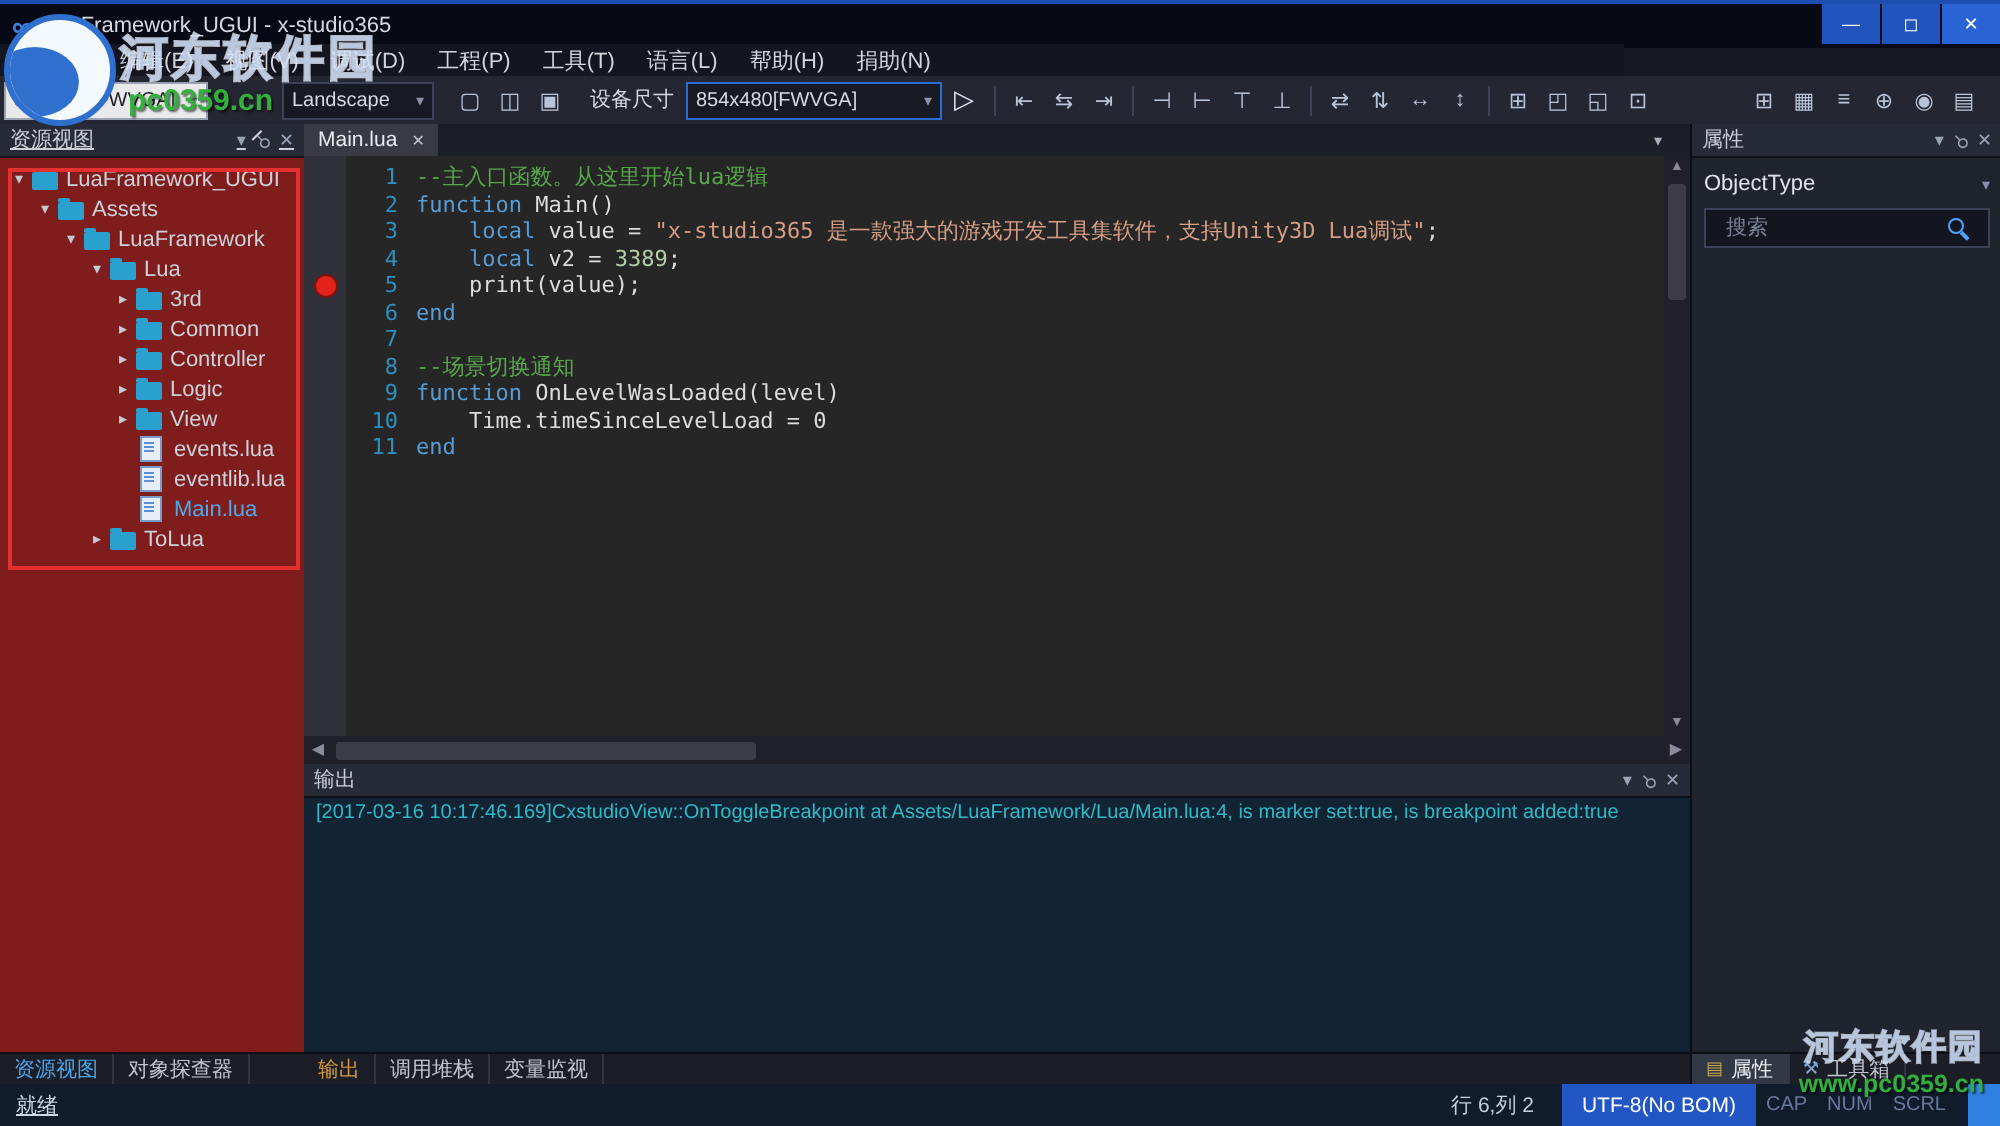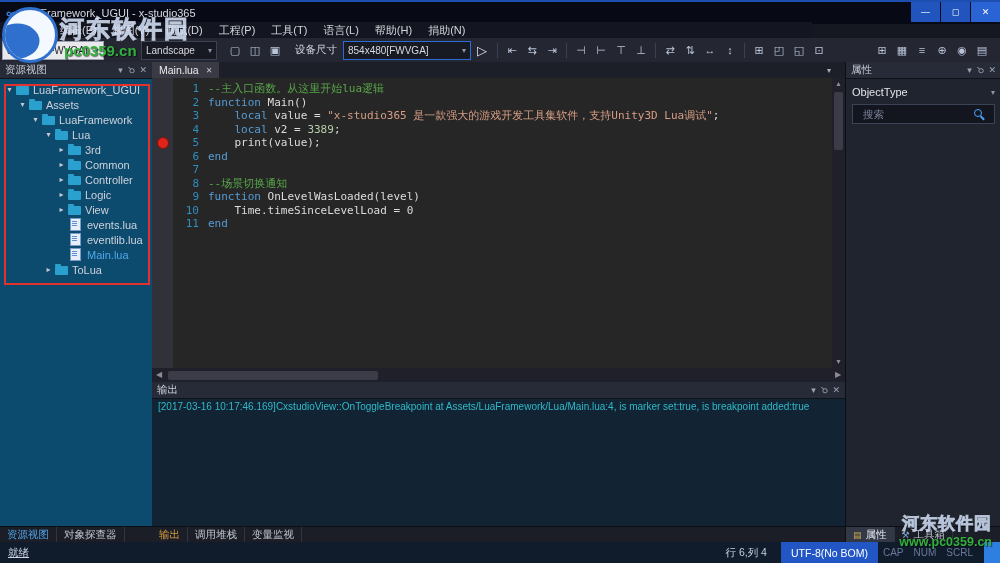--- a/index.html
+++ b/index.html
@@ -36,22 +36,22 @@
   .tb-sep{width:1px;height:15px;background:#3c4052;margin:0 4px;}
   .play-btn{color:#dfe6f2;font-size:13px;margin:0 6px;}
   #tb-right{margin-left:auto;margin-right:8px;display:flex;}
 
   
   .panel-header{height:16px;display:flex;align-items:center;background:#262b37;
                 border-bottom:1px solid #10121a;font-size:10.5px;color:#c9ccd6;padding:0 5px;}
   .ph-icons{margin-left:auto;display:flex;gap:5px;color:#9aa2b5;font-size:9px;}
   .ph-pin{display:inline-block;transform:rotate(135deg);}
 
-  #leftPanel{position:absolute;left:0;top:62px;width:152px;height:480px;background:#0c4a6e;
-             border-right:1px solid #0c0e16;}
+  #leftPanel{position:absolute;left:0;top:62px;width:152px;height:480px;background:#7f1d1d;
+             border-right:1px solid #0c0e16;text-decoration:underline;}
   #tree{position:absolute;left:0;top:16px;width:152px;bottom:15px;overflow:hidden;padding-top:4px;}
   .tree-row{height:15px;display:flex;align-items:center;font-size:11px;color:#cdd2da;white-space:nowrap;cursor:default;}
   .tw-arrow{width:11px;font-size:8px;color:#c4c9d4;text-align:center;flex:none;}
   .icon-folder{width:13px;height:9px;background:#2aa0cf;border-radius:1px;position:relative;margin:2px 4px 0 1px;flex:none;}
   .icon-folder::before{content:"";position:absolute;top:-2px;left:0;width:6px;height:2px;background:#2aa0cf;border-radius:1px 1px 0 0;}
   .icon-file{width:9px;height:11px;background:#e8eef8;border:1px solid #7a9cc8;position:relative;margin:0 6px 0 3px;flex:none;}
   .icon-file::before{content:"";position:absolute;left:1px;top:2px;width:5px;height:1px;background:#5b8fd6;box-shadow:0 2px 0 #5b8fd6,0 4px 0 #5b8fd6;}
   .tree-label.active{color:#4fa8e8;}
 
   .bottom-tabs{position:absolute;left:0;bottom:0;width:100%;height:15px;background:#1b1e27;
@@ -434,21 +434,21 @@
         <div class="btab">
           <span class="bt-ic tool">⚒</span>
           <span>工具箱</span>
         </div>
       </div>
   </div>
 
   <div id="statusbar">
     <span id="sb-ready">就绪</span>
     <div id="sb-right">
-      <span id="sb-linecol">行 6,列 4</span>
+      <span id="sb-linecol">行 6,列 2</span>
       <span id="sb-encoding">UTF-8(No BOM)</span>
       <span id="sb-locks" style="display:flex;">
           <span class="sb-lock">CAP</span>
           <span class="sb-lock">NUM</span>
           <span class="sb-lock">SCRL</span>
         </span>
       <span id="sb-grip"></span>
     </div>
   </div>
 

